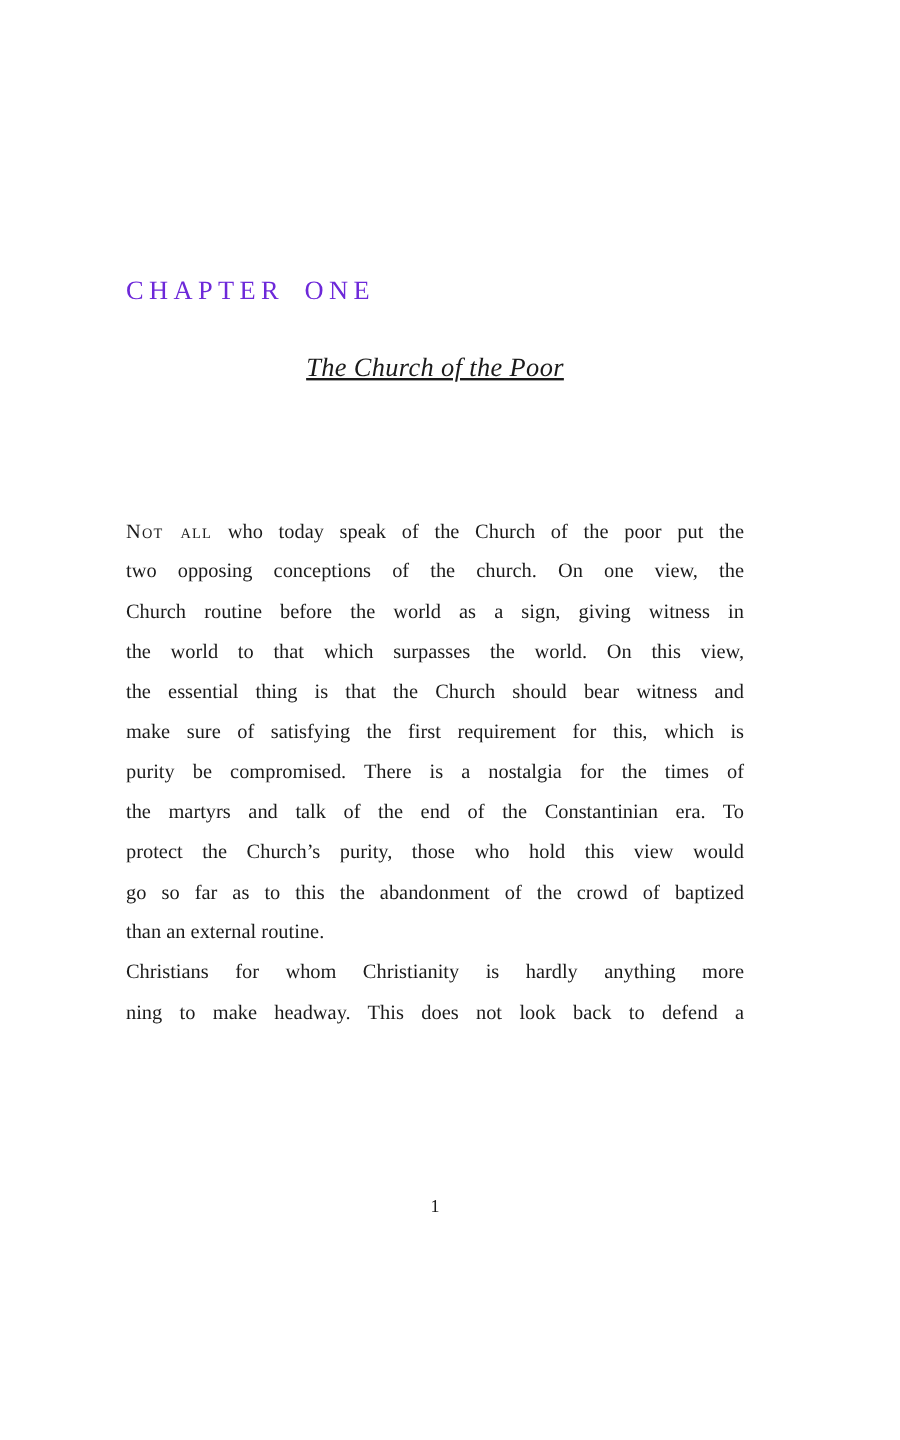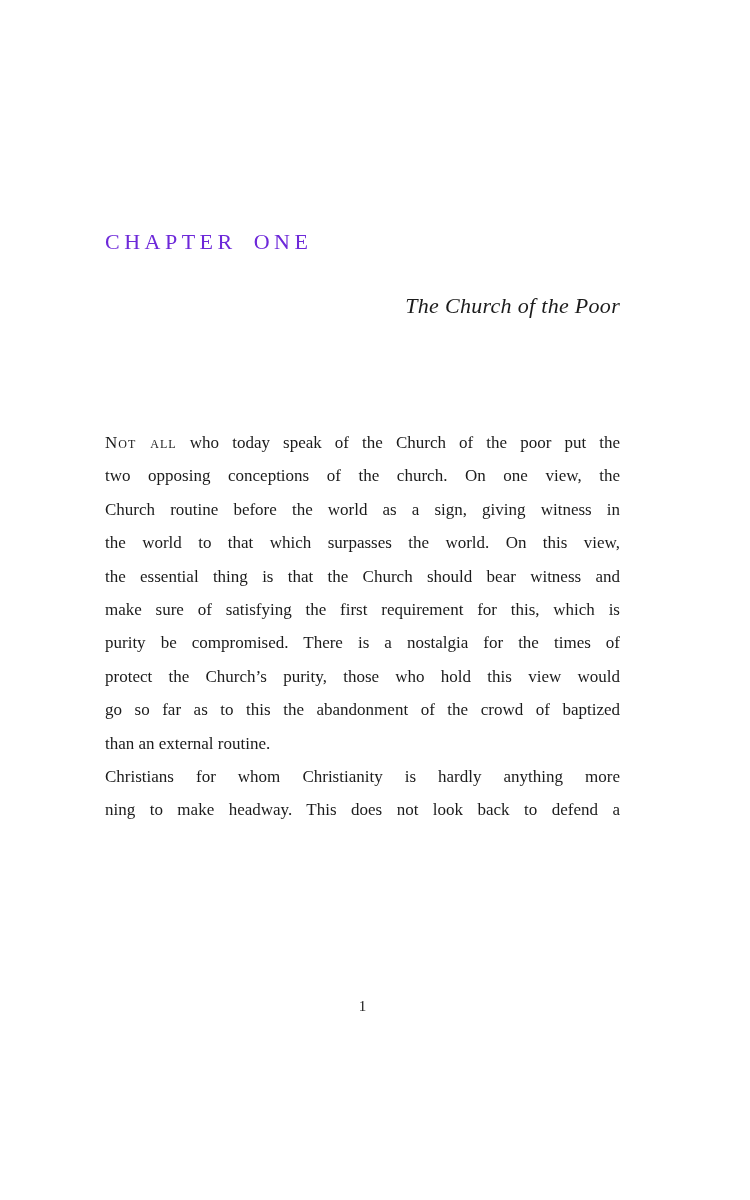--- a/index.html
+++ b/index.html
@@ -26,25 +26,26 @@
     letter-spacing: 4.5px;
     word-spacing: 7px;
     color: #6d28d9;
     margin-top: 36px;
   }
   .chapter-title {
     position: absolute;
     top: 293px;
     left: 105px;
     width: 515px;
-    text-align: right;
+    text-align: center;
     font-style: italic;
     font-size: 22px;
     letter-spacing: 0.3px;
     color: #1b1b1b;
+    text-decoration: underline;
   }
   .textblock {
     position: absolute;
     top: 426px;
     left: 105px;
     width: 515px;
     font-size: 17px;
     line-height: 33.4px;
     color: #1b1b1b;
   }
@@ -85,20 +86,21 @@
   <div class="chapter-title">The Church of the Poor</div>
 
   <div class="textblock">
     <div class="line just"><span class="sc">Not all</span><span> who today speak of the Church of the poor put the</span></div>
     <div class="line just">two opposing conceptions of the church. On one view, the</div>
     <div class="line just">Church routine before the world as a sign, giving witness in</div>
     <div class="line just">the world to that which surpasses the world. On this view,</div>
     <div class="line just">the essential thing is that the Church should bear witness and</div>
     <div class="line just">make sure of satisfying the first requirement for this, which is</div>
     <div class="line just">purity be compromised. There is a nostalgia for the times of</div>
+    <div class="line just">the martyrs and talk of the end of the Constantinian era. To</div>
     <div class="line just">protect the Church’s purity, those who hold this view would</div>
     <div class="line just">go so far as to this the abandonment of the crowd of baptized</div>
     <div class="line left">than an external routine.</div>
     <div class="line just">Christians for whom Christianity is hardly anything more</div>
     <div class="line just">ning to make headway. This does not look back to defend a</div>
   </div>
 
   <div class="folio">1</div>
 
 </div>

